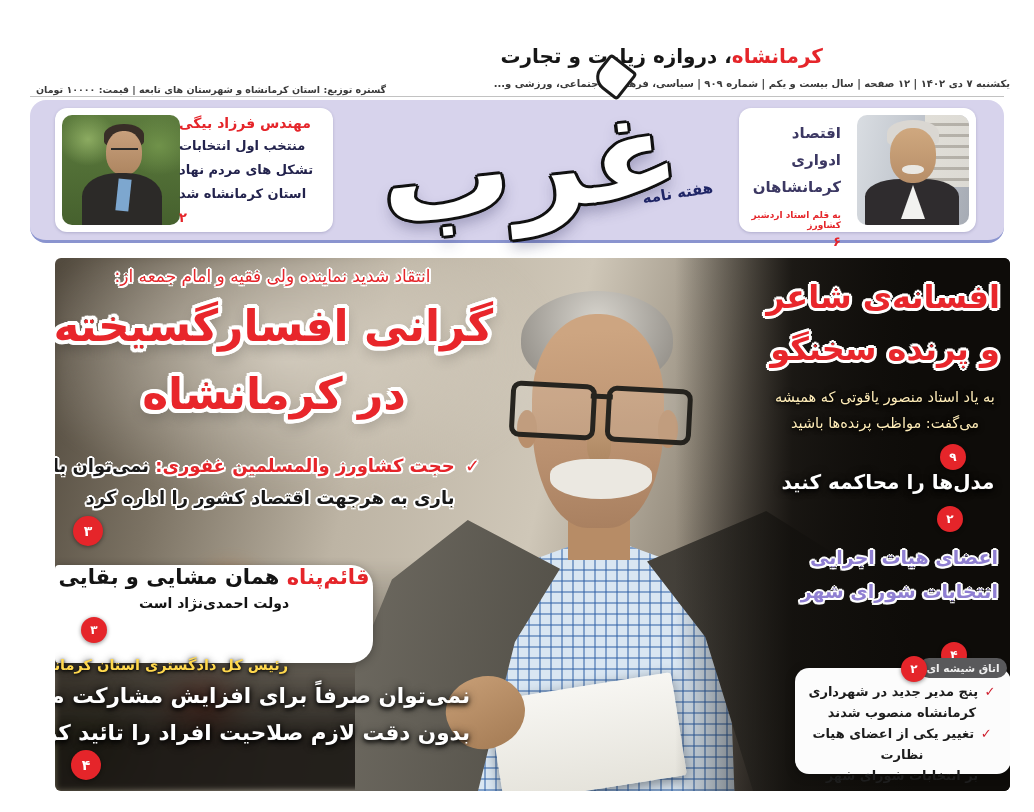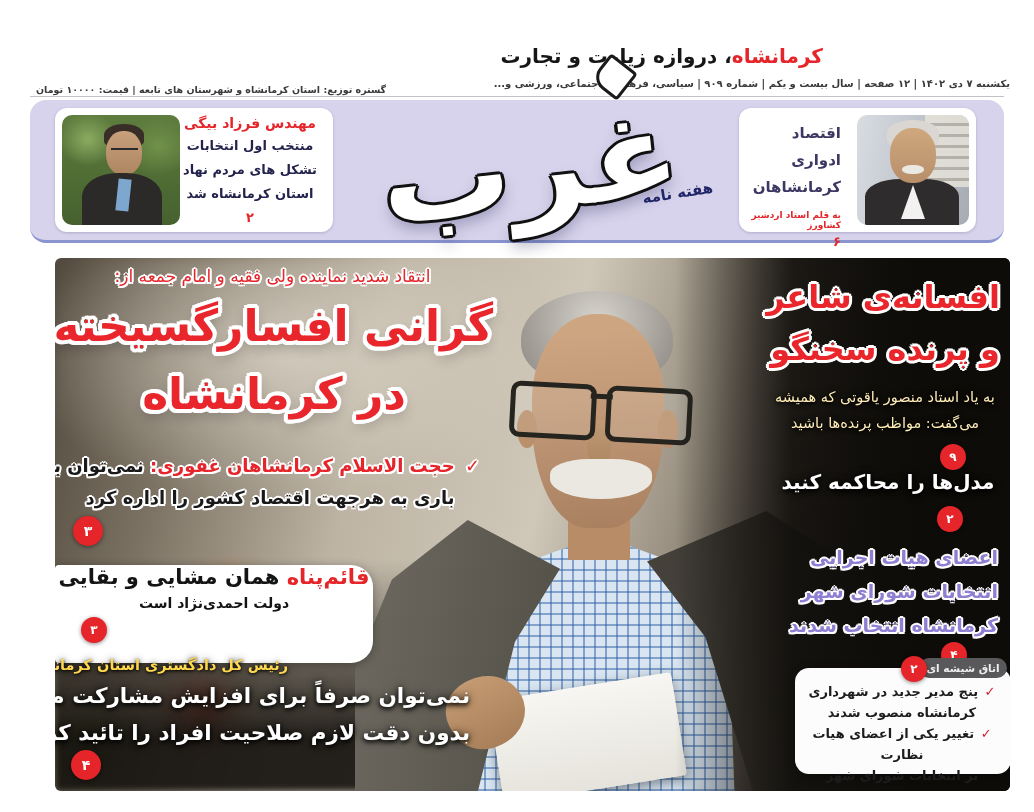--- a/index.html
+++ b/index.html
@@ -40,21 +40,21 @@
      background:linear-gradient(100deg,#d9dde2 0%,#c2c7ce 45%,#a6abb4 100%);}
   .ak-books{position:absolute;right:0;top:0;width:44px;height:72px;
      background:repeating-linear-gradient(180deg,#e9e5db 0 8px,#b5afa3 8px 11px);opacity:.8;}
   .ak-body{position:absolute;left:8px;bottom:0;width:94px;height:46px;background:#2f2c2e;border-radius:38% 38% 0 0;}
   .ak-shirt{position:absolute;left:44px;bottom:6px;width:24px;height:34px;background:#f2f2f0;
             clip-path:polygon(50% 0,0 100%,100% 100%);}
   .ak-hair{position:absolute;left:30px;top:5px;width:52px;height:26px;background:#dad7d2;border-radius:50% 50% 20% 20%;}
   .ak-head{position:absolute;left:33px;top:13px;width:46px;height:55px;border-radius:46%;
            background:linear-gradient(#cfa87f,#b78e68);}
   .ak-mustache{position:absolute;left:45px;top:50px;width:22px;height:9px;background:#eae8e3;border-radius:45%;}
-  .card-text-l{position:absolute;right:12px;top:7px;width:142px;direction:rtl;text-align:center;}
+  .card-text-l{position:absolute;right:12px;top:7px;width:142px;direction:rtl;text-align:left;}
   .card-text-l .name{color:#e5252a;font-size:14px;font-weight:bold;margin-bottom:3px;}
   .card-text-l .line{color:#23234d;font-size:13px;font-weight:bold;line-height:1.85;}
   .card-text-r{position:absolute;left:10px;top:12px;width:92px;direction:rtl;text-align:right;}
   .card-text-r .t{color:#3c3863;font-size:15px;font-weight:bold;line-height:1.8;}
   .card-text-r .byline{color:#e5252a;font-size:9px;font-weight:bold;margin-top:9px;}
   .cpg{color:#e5252a;font-size:13px;font-weight:bold;margin-top:4px;}
 
   .masthead{position:absolute;left:340px;top:-4px;width:320px;height:146px;display:flex;
             align-items:center;justify-content:center;}
   .masthead .title{font-size:116px;font-weight:bold;color:#fff;line-height:1;
@@ -255,21 +255,21 @@
     <div class="ph-right-dark"></div>
 
     <div class="lead-kicker ov o-w2">انتقاد شدید نماینده ولی فقیه و امام جمعه از:</div>
     <div class="lead-headline ov">
       <div class="o-w4">گرانی افسارگسیخته</div>
       <div class="o-w4">در کرمانشاه</div>
     </div>
     <div class="lead-sub ov">
       <div class="o-w2">
         <span class="check">✓</span>
-        <span class="speaker">حجت الاسلام کرمانشاهان غفوری:</span>
+        <span class="speaker">حجت کشاورز والمسلمین غفوری:</span>
         <span>نمی‌توان با روش‌های</span>
       </div>
       <div class="o-w2">باری به هرجهت اقتصاد کشور را اداره کرد</div>
     </div>
     <div class="pagenum ov" style="left:18px;top:258px;">۳</div>
 
     <div class="quote-box ov">
       <div class="qb-l1">
         <span class="hl">قائم‌پناه</span>
         <span>همان مشایی و بقایی</span>
@@ -294,21 +294,20 @@
       <div>می‌گفت: مواظب پرنده‌ها باشید</div>
     </div>
     <div class="pagenum sm ov" style="left:885px;top:186px;">۹</div>
 
     <div class="models-t ov o-dk">مدل‌ها را محاکمه کنید</div>
     <div class="pagenum sm ov" style="left:882px;top:248px;">۲</div>
 
     <div class="council ov">
       <div>اعضای هیات اجرایی</div>
       <div>انتخابات شورای شهر</div>
-      <div>کرمانشاه انتخاب شدند</div>
     </div>
     <div class="pagenum sm ov" style="left:886px;top:384px;">۴</div>
 
     <div class="glass ov">
       <div class="glass-tab">اتاق شیشه ای</div>
       <div class="pagenum sm" style="left:106px;top:-12px;">۲</div>
       <div class="glass-items">
         <div>
           <span class="check">✓</span>
           <span>پنج مدیر جدید در شهرداری</span>

